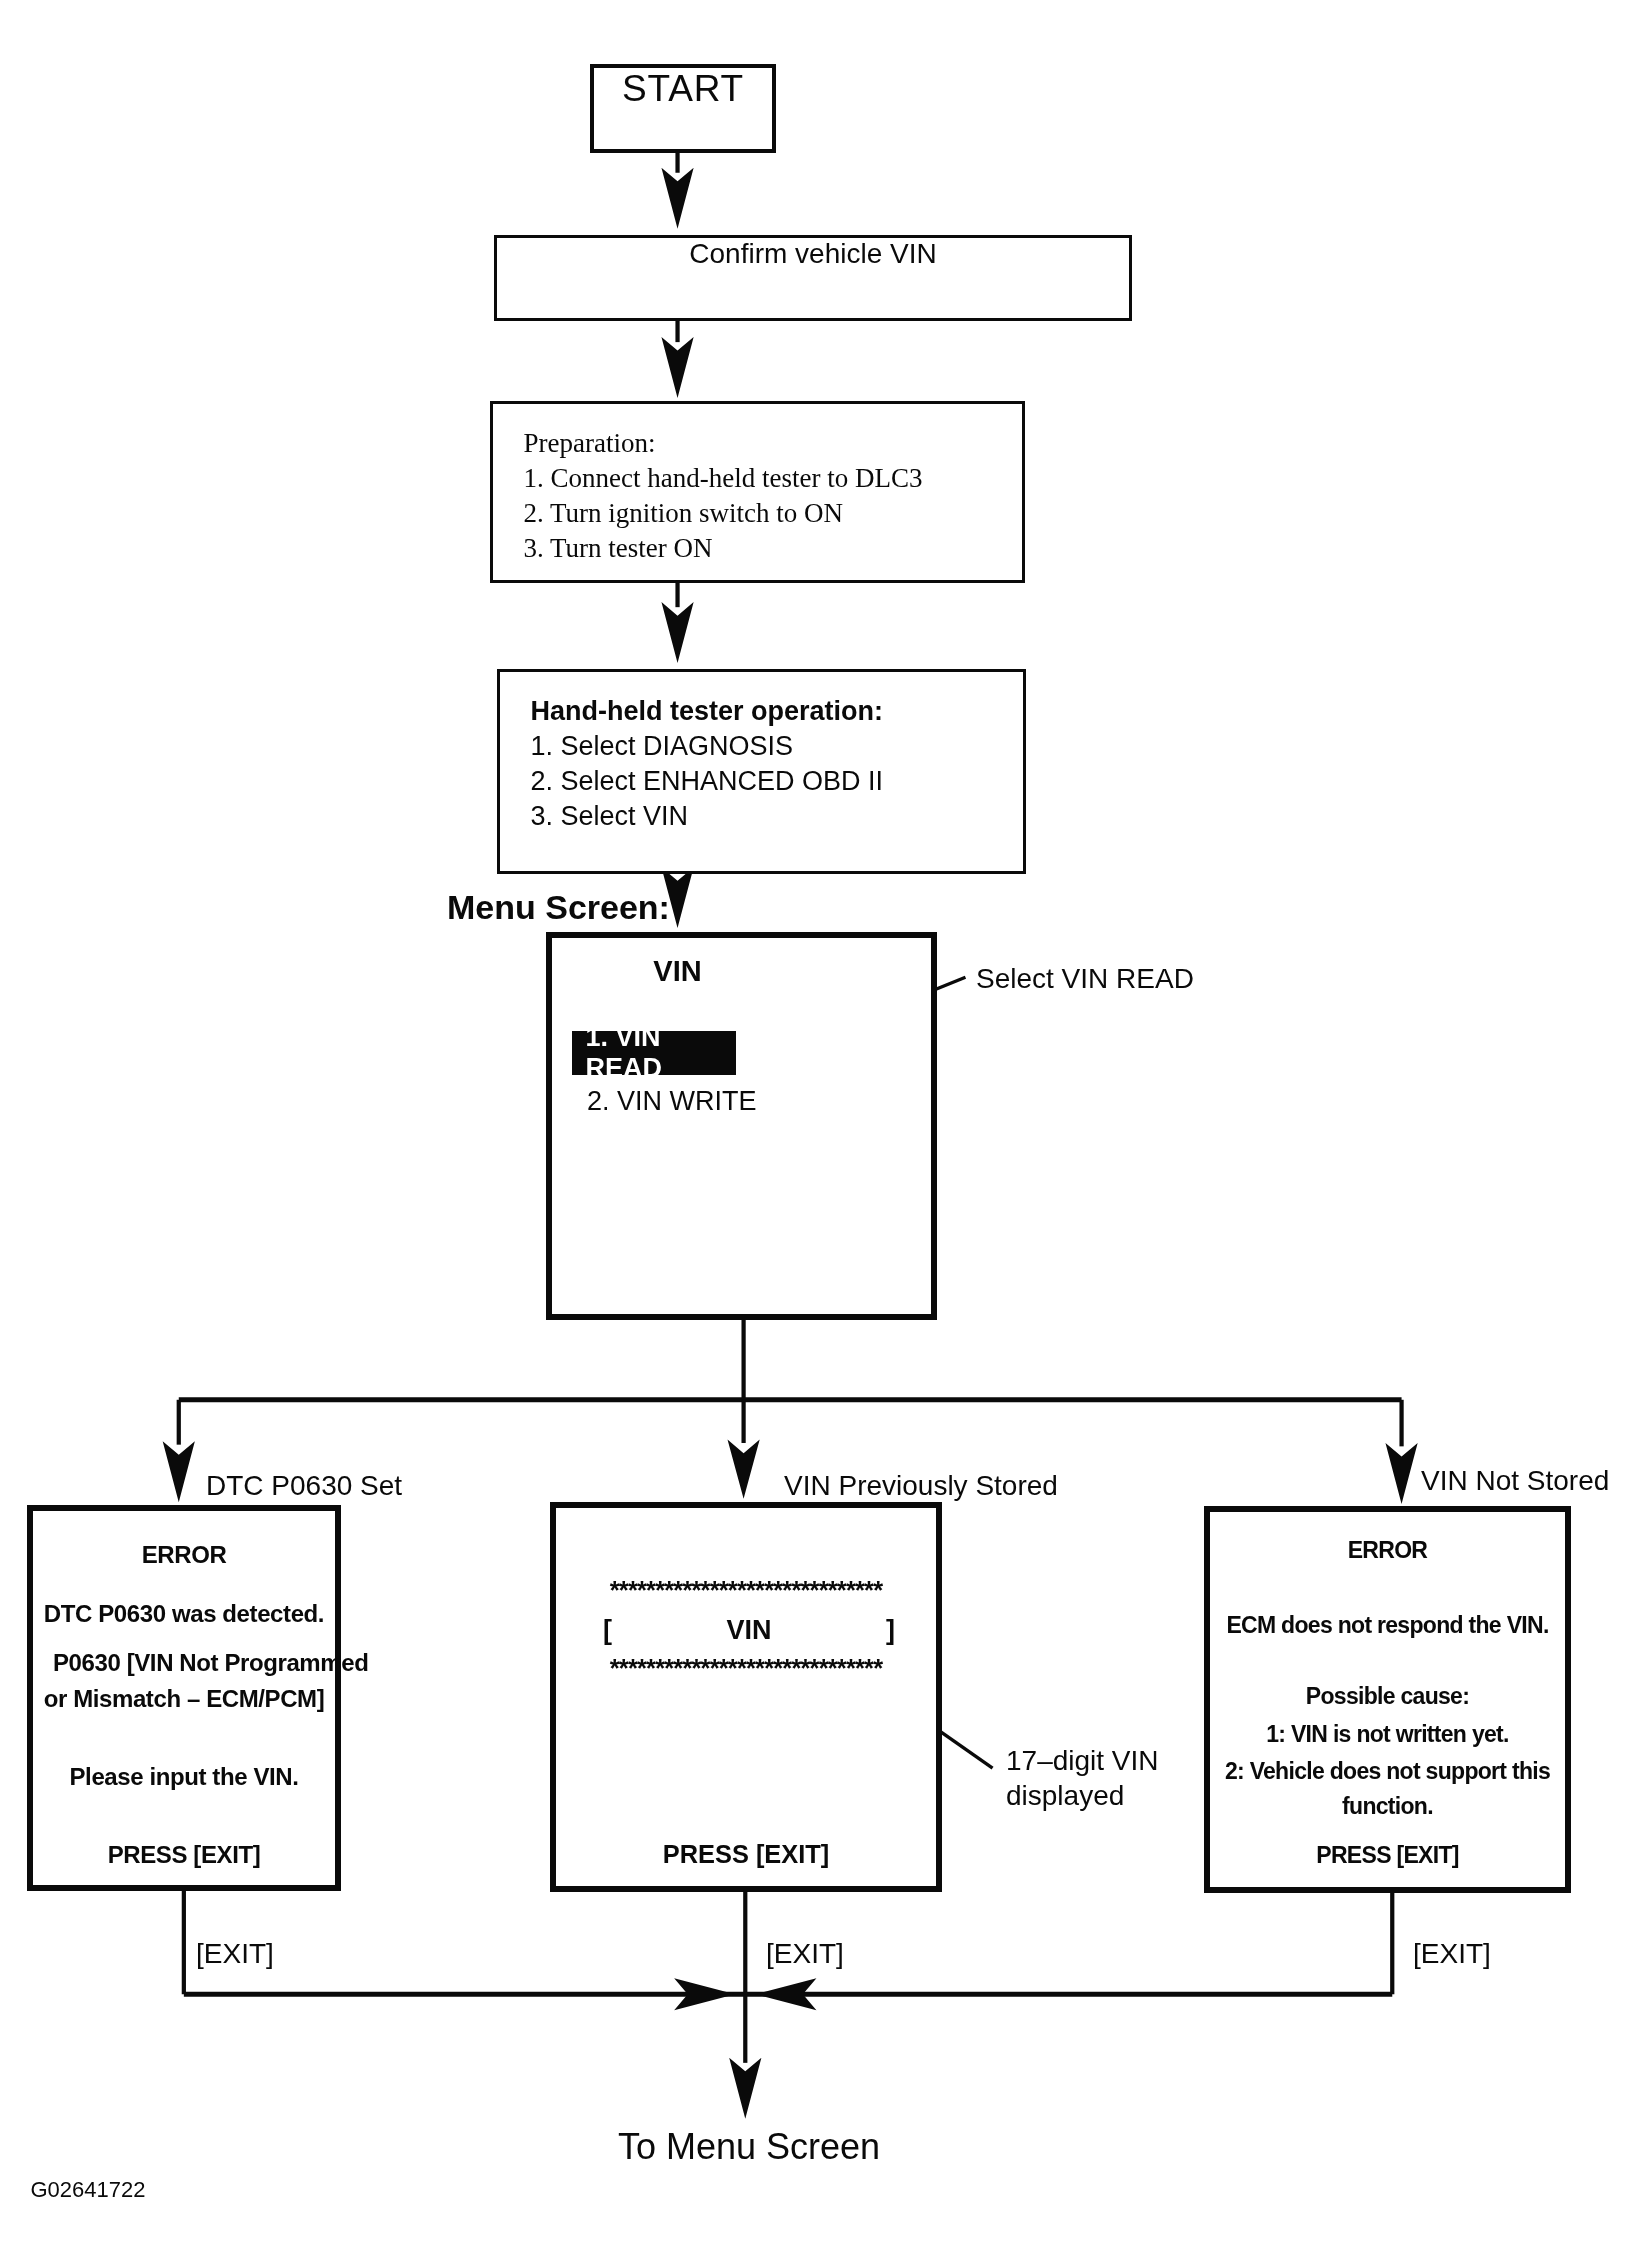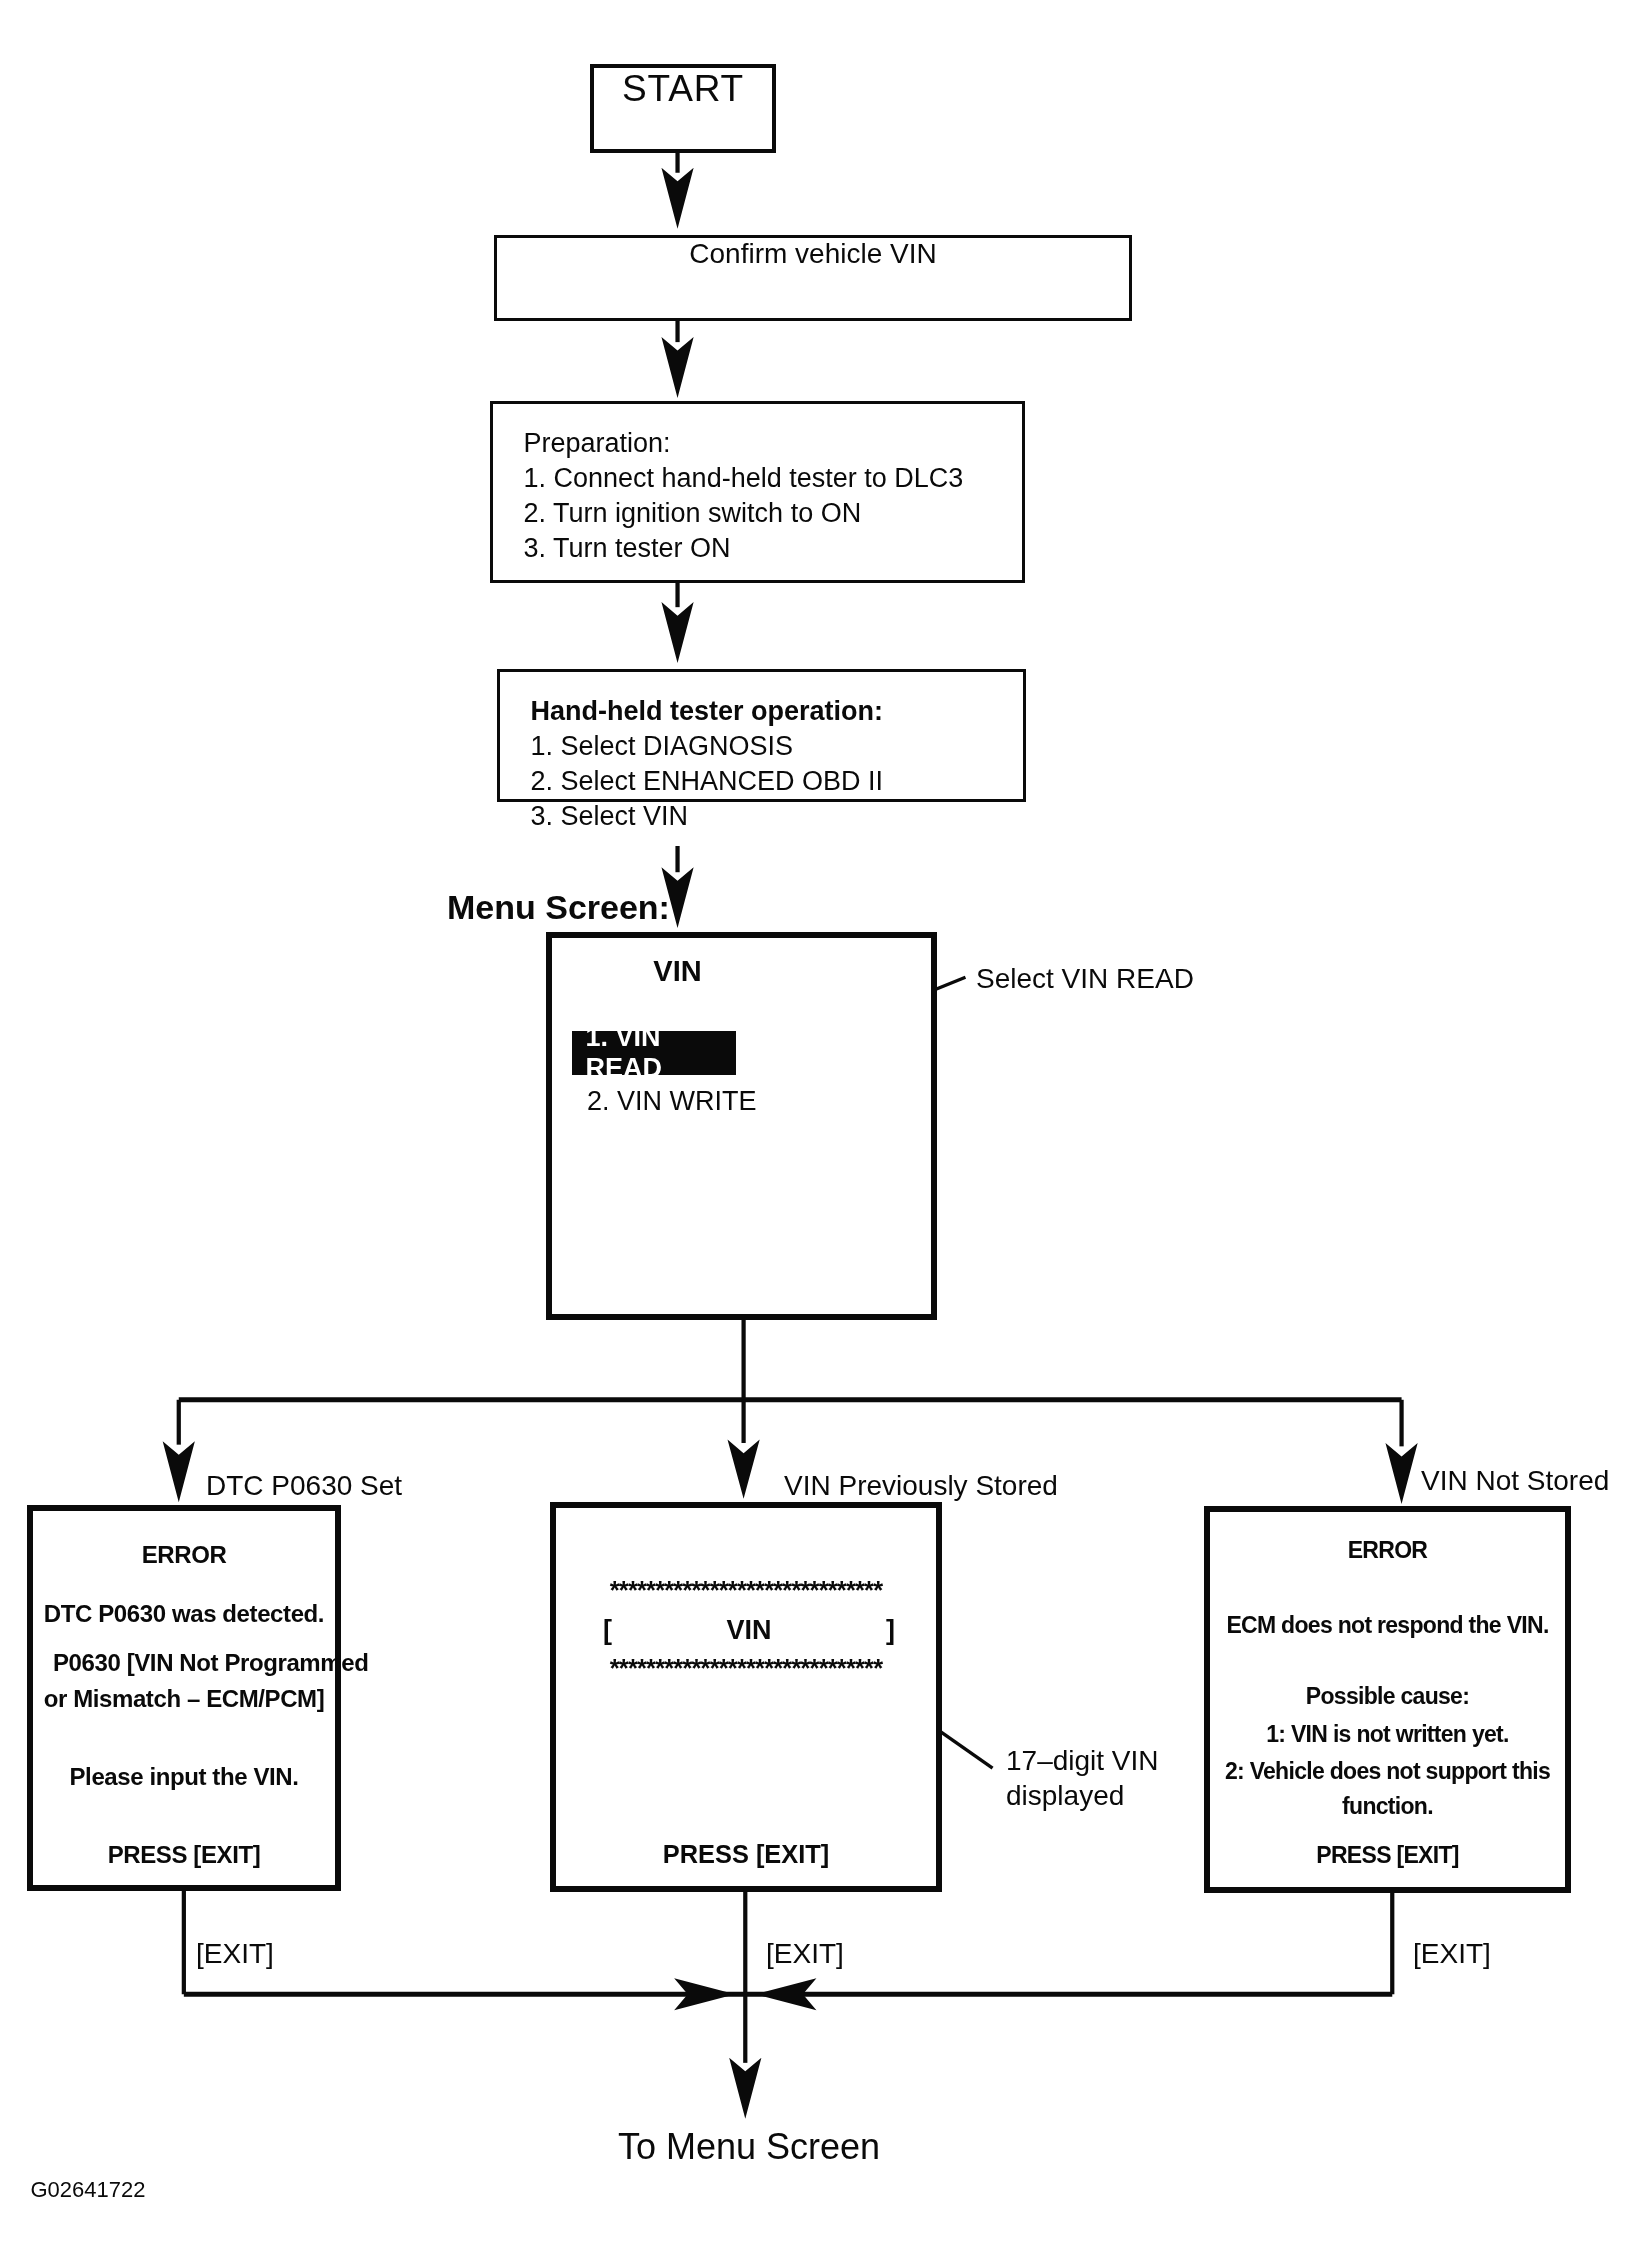--- a/index.html
+++ b/index.html
@@ -120,28 +120,28 @@
   </svg>
 
   <div class="node center-text start-box" style="left:590px;top:64px;width:186px;height:89px;">
     <span>START</span>
   </div>
 
   <div class="node center-text confirm-box" style="left:494px;top:235px;width:638px;height:86px;">
     <span>Confirm vehicle VIN</span>
   </div>
 
-  <div class="node steps" style="left:490px;top:401px;width:535px;height:182px;">
+  <div class="node steps" style="left:490px;top:401px;width:535px;height:182px;font-family:Liberation Serif, serif;">
     <div>Preparation:</div>
     <div>1. Connect hand-held tester to DLC3</div>
     <div>2. Turn ignition switch to ON</div>
     <div>3. Turn tester ON</div>
   </div>
 
-  <div class="node steps" style="left:497px;top:669px;width:529px;height:133px;">
+  <div class="node steps" style="left:497px;top:669px;width:529px;height:205px;">
     <div class="t">Hand-held tester operation:</div>
     <div>1. Select DIAGNOSIS</div>
     <div>2. Select ENHANCED OBD II</div>
     <div>3. Select VIN</div>
   </div>
 
   <div class="label b" style="left:447px;top:888px;font-size:34px;">Menu Screen:</div>
 
   <div class="node thick" style="left:546px;top:932px;width:391px;height:388px;"></div>
   <div class="menu-title">VIN</div>

